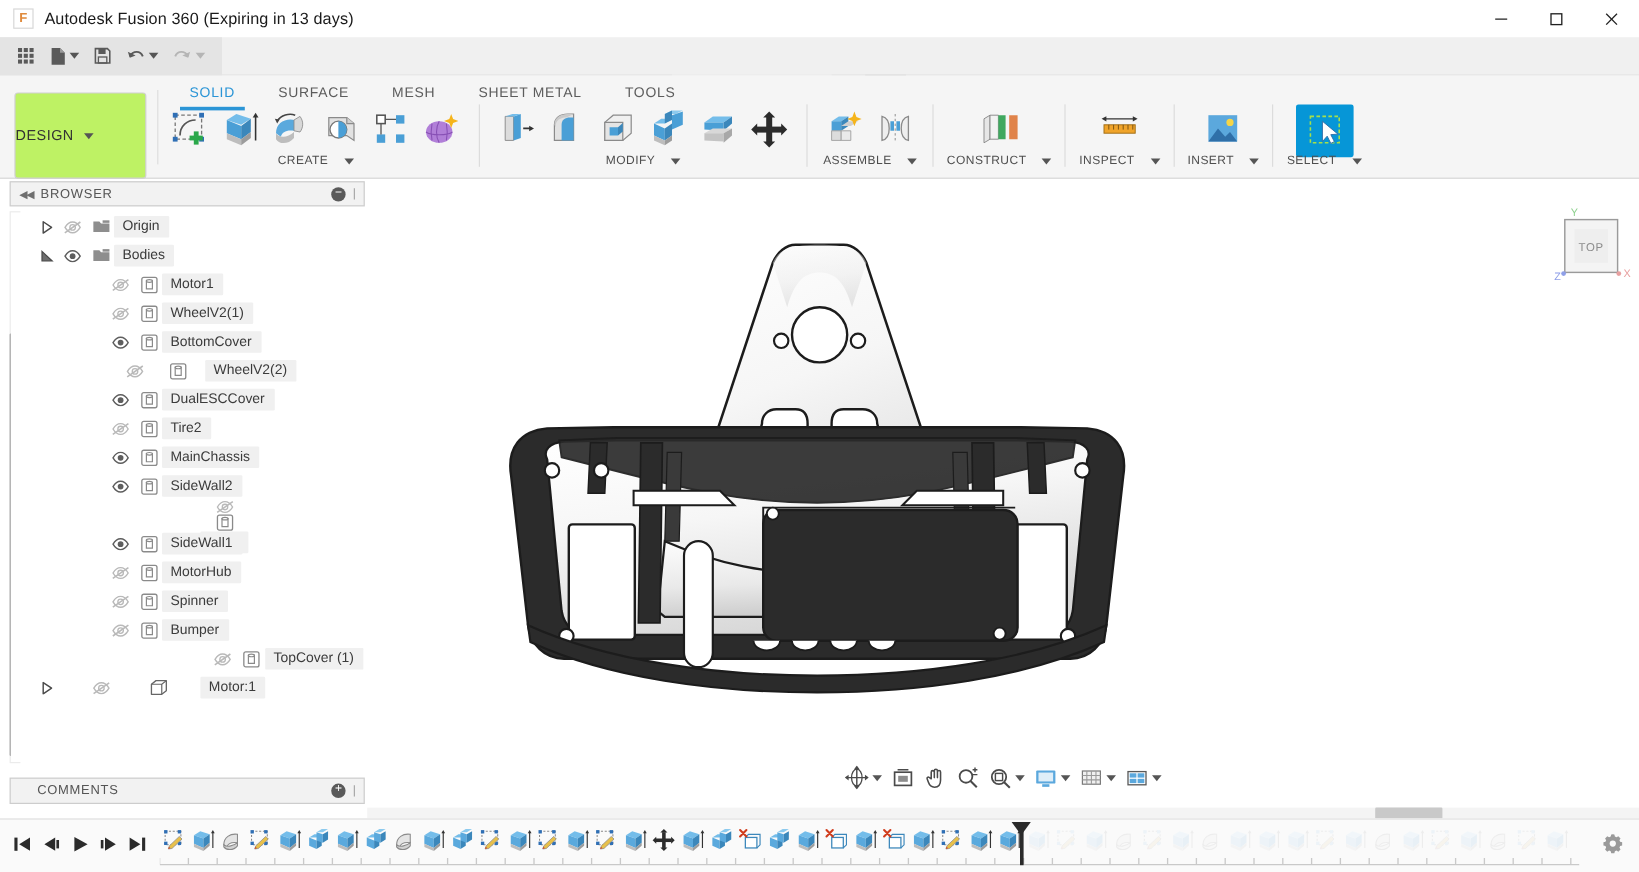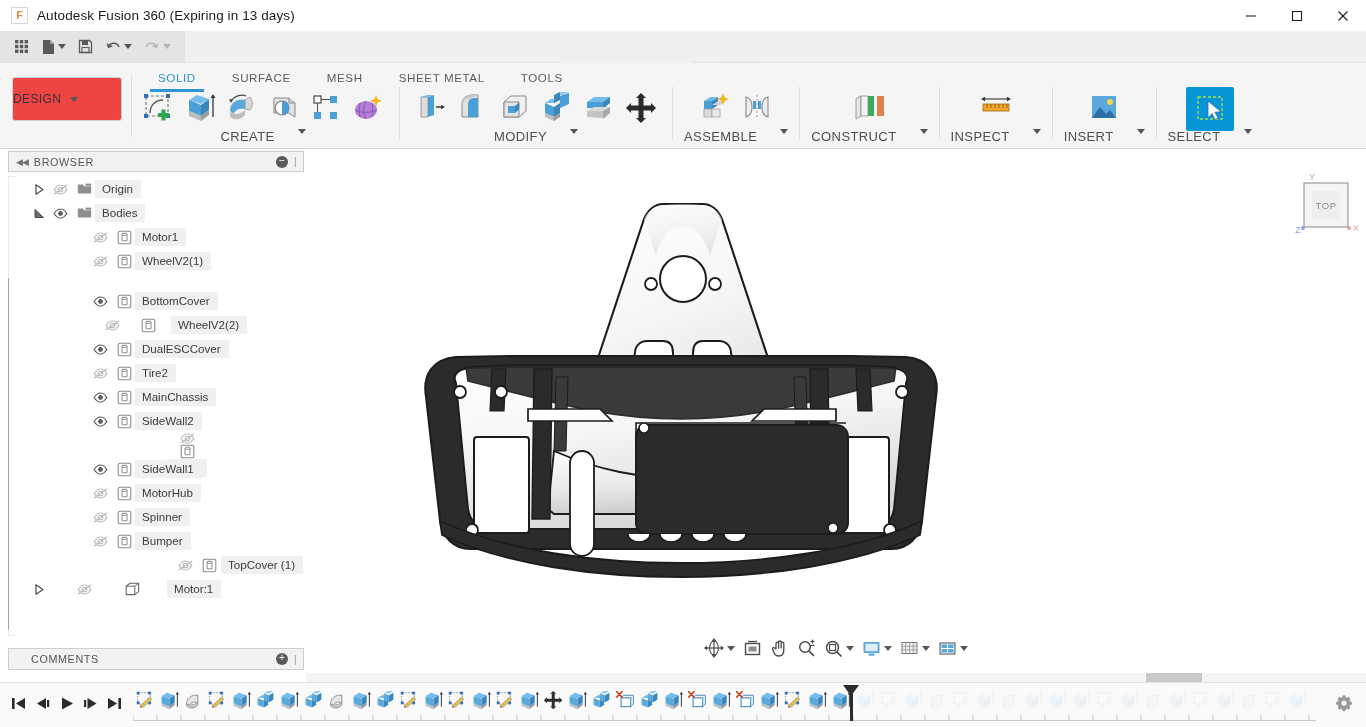--- a/index.html
+++ b/index.html
@@ -78,22 +78,22 @@
     border: 1px solid #d0d0d0; display: flex; align-items: center; justify-content: center;
     font-size: 10.5px; color: #555; margin-left: 4px;
   }
 
   
   .ribbon {
     position: absolute; left: 0; top: 63px; width: 1366px; height: 86px;
     background: #f5f5f5; border-bottom: 1px solid #d6d6d6;
   }
   .design-box {
-    position: absolute; left: 12px; top: 14px; width: 110px; height: 44px;
-    border: 1px solid #cfcfcf; border-radius: 3px; background: #ef4444;
+    position: absolute; left: 12px; top: 14px; width: 110px; height: 72px;
+    border: 1px solid #cfcfcf; border-radius: 3px; background: #bef264;
     display: flex; align-items: center; justify-content: flex-start; gap: 6px;
   }
   .design-box .txt { font-size: 12px; color: #333; letter-spacing: .4px; }
   .ribbon-sep {
     position: absolute; top: 12px; width: 1px; height: 62px; background: #dedede;
   }
   .ribbon-tabs {
     position: absolute; left: 140px; top: 4px; display: flex; gap: 0;
   }
   .rtab {
@@ -102,22 +102,22 @@
   }
   .rtab.active { color: #2b95d6; }
   .rtab.active::after {
     content: ""; position: absolute; left: 10px; right: 10px; bottom: -2px;
     height: 3px; background: #2b95d6;
   }
   .panels { position: absolute; left: 132px; top: 24px; display: flex; height: 60px; }
   .panel { display: flex; flex-direction: column; align-items: center; position: relative; padding: 0 6px; }
   .panel-row { display: flex; align-items: flex-start; gap: 2px; height: 44px; }
   .panel-label {
-    font-size: 13px; color: #4e4e4e; letter-spacing: .4px;
-    display: flex; align-items: flex-start; gap: 20px; margin-top: -2px;
+    font-size: 10px; color: #4e4e4e; letter-spacing: .4px;
+    display: flex; align-items: center; gap: 10px; margin-top: -2px;
   }
   .ribbon-btn {
     width: 40px; height: 42px; display: flex; align-items: center; justify-content: center;
     border-radius: 2px;
   }
   .ribbon-btn.sel { background: #0696d7; }
   .panel-div { width: 1px; background: #dcdcdc; height: 52px; margin: 0 5px; align-self: flex-start; }
   .browser-hdr {
     position: absolute; left: 8px; top: 151px; width: 296px; height: 21px;
     background: #f2f2f2; border: 1px solid #cdcdcd;
@@ -702,21 +702,21 @@
         </span>
         <span class="tico">
           <svg width="15" height="15" viewBox="0 0 15 15">
             <rect x="1.2" y="1.2" width="12.6" height="12.6" rx="1.6" fill="#fff" stroke="#8a8a8a" stroke-width="1.1"></rect>
             <path d="M5 4.2h5v6.6H5z" fill="#fff" stroke="#8a8a8a" stroke-width="1"></path>
             <ellipse cx="7.5" cy="4.2" rx="2.5" ry="1.1" fill="#fff" stroke="#8a8a8a" stroke-width="1"></ellipse>
           </svg>
         </span>
         <span class="tlabel">WheelV2(1)</span>
       </div>
-      <div class="trow" style="padding-left: 62px; margin-top: 16px;">
+      <div class="trow" style="padding-left: 62px;">
         <span class="arrow"></span>
         <span class="eye">
           <svg width="15" height="11" viewBox="0 0 15 11">
             <path d="M7.5 1C3.8 1 1.2 5.5 1.2 5.5S3.8 10 7.5 10s6.3-4.5 6.3-4.5S11.2 1 7.5 1z" fill="none" stroke="#5e5e5e" stroke-width="1.2"></path>
             <circle cx="7.5" cy="5.5" r="2.4" fill="#5e5e5e"></circle>
           </svg>
         </span>
         <span class="tico">
           <svg width="15" height="15" viewBox="0 0 15 15">
             <rect x="1.2" y="1.2" width="12.6" height="12.6" rx="1.6" fill="#fff" stroke="#8a8a8a" stroke-width="1.1"></rect>

